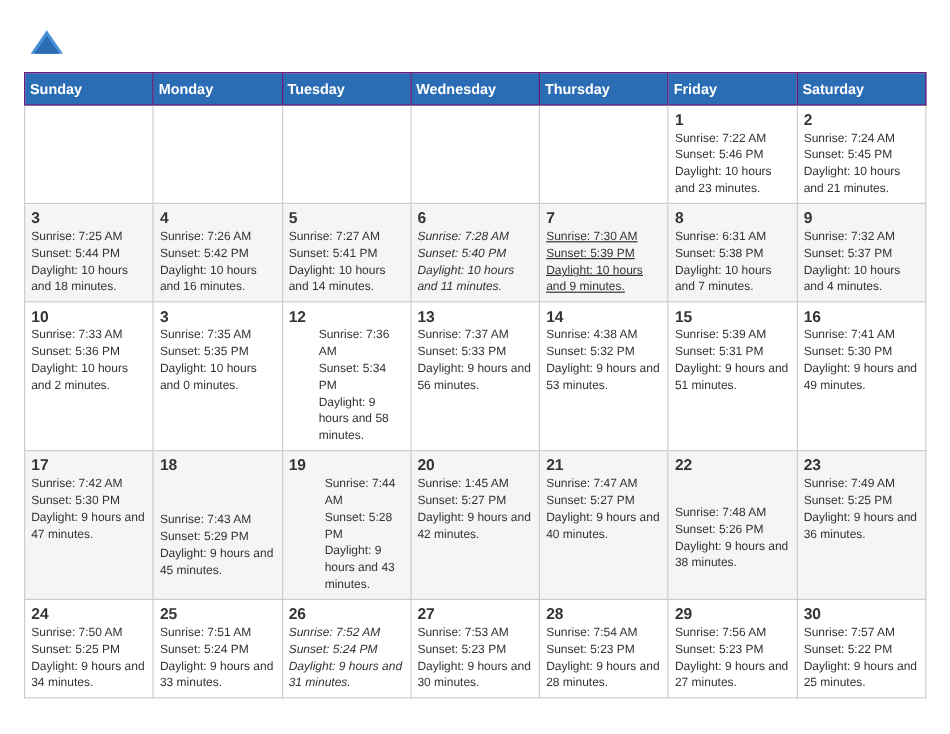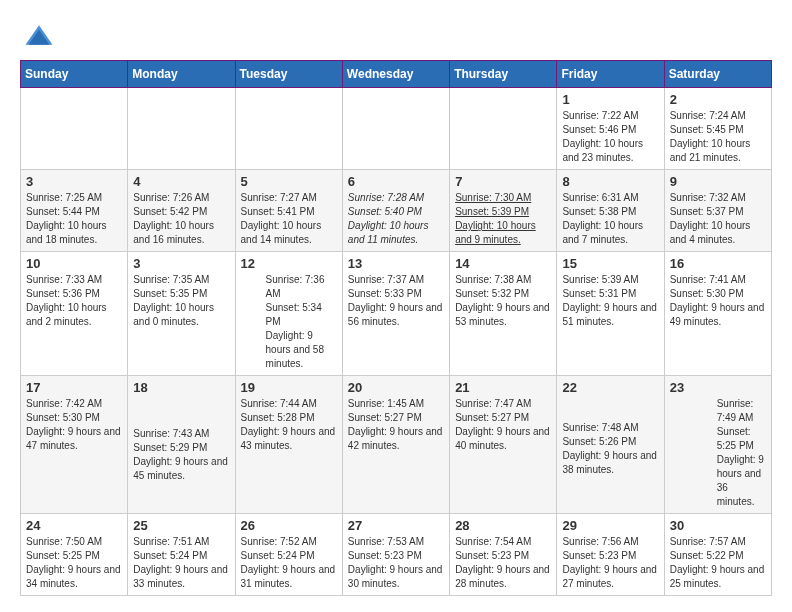--- a/index.html
+++ b/index.html
@@ -208,21 +208,21 @@
 Daylight: 9 hours and 58 minutes.</div>
         </td>
         <td>
           <span class="day-number">13</span>
           <div class="day-info" style="white-space: pre-line;">Sunrise: 7:37 AM
 Sunset: 5:33 PM
 Daylight: 9 hours and 56 minutes.</div>
         </td>
         <td>
           <span class="day-number">14</span>
-          <div class="day-info" style="white-space: pre-line;">Sunrise: 7:38 AM
+          <div class="day-info" style="white-space: pre-line;">Sunrise: 4:38 AM
 Sunset: 5:32 PM
 Daylight: 9 hours and 53 minutes.</div>
         </td>
         <td>
           <span class="day-number">15</span>
           <div class="day-info" style="white-space: pre-line;">Sunrise: 5:39 AM
 Sunset: 5:31 PM
 Daylight: 9 hours and 51 minutes.</div>
         </td>
         <td>
@@ -240,21 +240,21 @@
 Daylight: 9 hours and 47 minutes.</div>
         </td>
         <td>
           <span class="day-number">18</span>
           <div class="day-info" style="white-space: pre-line; margin-top: 32px;">Sunrise: 7:43 AM
 Sunset: 5:29 PM
 Daylight: 9 hours and 45 minutes.</div>
         </td>
         <td>
           <span class="day-number">19</span>
-          <div class="day-info" style="white-space: pre-line;">Sunrise: 7:44 AM
+          <div class="day-info" style="white-space: pre-line; margin-left: 30px;">Sunrise: 7:44 AM
 Sunset: 5:28 PM
 Daylight: 9 hours and 43 minutes.</div>
         </td>
         <td>
           <span class="day-number">20</span>
           <div class="day-info" style="white-space: pre-line;">Sunrise: 1:45 AM
 Sunset: 5:27 PM
 Daylight: 9 hours and 42 minutes.</div>
         </td>
         <td>
@@ -264,41 +264,41 @@
 Daylight: 9 hours and 40 minutes.</div>
         </td>
         <td>
           <span class="day-number">22</span>
           <div class="day-info" style="white-space: pre-line; margin-top: 26px;">Sunrise: 7:48 AM
 Sunset: 5:26 PM
 Daylight: 9 hours and 38 minutes.</div>
         </td>
         <td>
           <span class="day-number">23</span>
-          <div class="day-info" style="white-space: pre-line; margin-left: 47px;">Sunrise: 7:49 AM
+          <div class="day-info" style="white-space: pre-line;">Sunrise: 7:49 AM
 Sunset: 5:25 PM
 Daylight: 9 hours and 36 minutes.</div>
         </td>
       </tr>
       <tr>
         <td>
           <span class="day-number">24</span>
           <div class="day-info" style="white-space: pre-line;">Sunrise: 7:50 AM
 Sunset: 5:25 PM
 Daylight: 9 hours and 34 minutes.</div>
         </td>
         <td>
           <span class="day-number">25</span>
           <div class="day-info" style="white-space: pre-line;">Sunrise: 7:51 AM
 Sunset: 5:24 PM
 Daylight: 9 hours and 33 minutes.</div>
         </td>
         <td>
           <span class="day-number">26</span>
-          <div class="day-info" style="white-space: pre-line;">Sunrise: 7:52 AM
+          <div class="day-info" style="white-space: pre-line; font-style: italic;">Sunrise: 7:52 AM
 Sunset: 5:24 PM
 Daylight: 9 hours and 31 minutes.</div>
         </td>
         <td>
           <span class="day-number">27</span>
           <div class="day-info" style="white-space: pre-line;">Sunrise: 7:53 AM
 Sunset: 5:23 PM
 Daylight: 9 hours and 30 minutes.</div>
         </td>
         <td>

